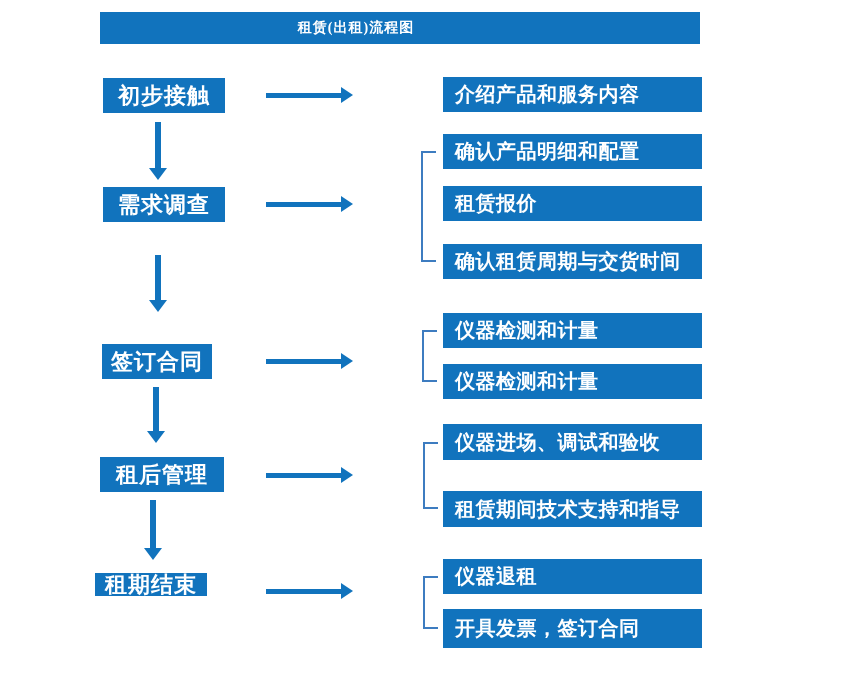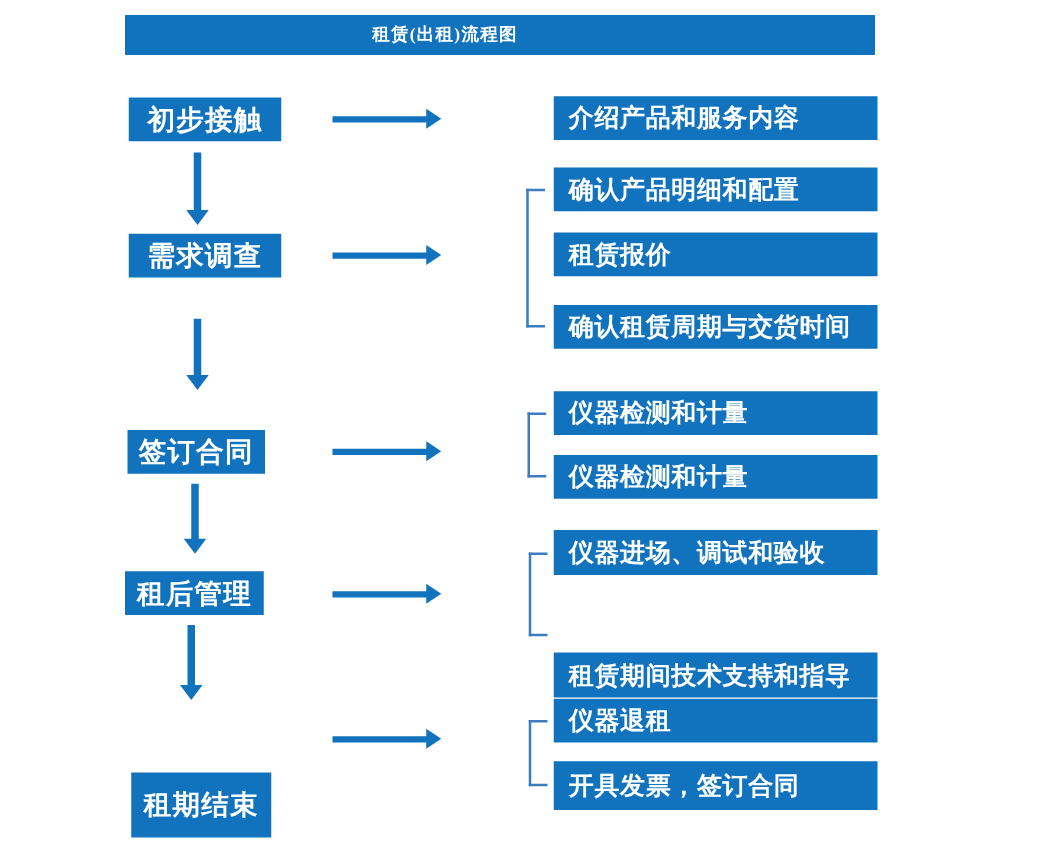--- a/index.html
+++ b/index.html
@@ -51,22 +51,22 @@
 
 <div class="canvas">
 
   <div class="title-bar">
     <span>租赁(出租)流程图</span>
   </div>
 
   <div class="step-box" style="left:103px;top:78px;width:122px;height:35px;">初步接触</div>
   <div class="step-box" style="left:103px;top:187px;width:122px;height:35px;">需求调查</div>
   <div class="step-box" style="left:102px;top:344px;width:110px;height:35px;">签订合同</div>
-  <div class="step-box" style="left:100px;top:457px;width:111px;height:35px;">租后管理</div>
-  <div class="step-box" style="left:105px;top:573px;width:112px;height:52px;margin-top:45px;">租期结束</div>
+  <div class="step-box" style="left:100px;top:457px;width:124px;height:35px;">租后管理</div>
+  <div class="step-box" style="left:95px;top:573px;width:112px;height:23px;">租期结束</div>
 
   <div class="varrow" style="left:149px;top:122px;height:58px;">
     <span class="stem"></span>
     <span class="head"></span>
   </div>
   <div class="varrow" style="left:149px;top:255px;height:57px;">
     <span class="stem"></span>
     <span class="head"></span>
   </div>
   <div class="varrow" style="left:147px;top:387px;height:56px;">
@@ -104,17 +104,17 @@
   <div class="bracket" style="left:423px;top:442px;height:67px;"></div>
   <div class="bracket" style="left:423px;top:576px;height:53px;"></div>
 
   <div class="detail-box" style="top:77px;height:35px;">介绍产品和服务内容</div>
   <div class="detail-box" style="top:134px;height:35px;">确认产品明细和配置</div>
   <div class="detail-box" style="top:186px;height:35px;">租赁报价</div>
   <div class="detail-box" style="top:244px;height:35px;">确认租赁周期与交货时间</div>
   <div class="detail-box" style="top:313px;height:35px;">仪器检测和计量</div>
   <div class="detail-box" style="top:424px;height:36px;">仪器进场、调试和验收</div>
   <div class="detail-box" style="top:364px;height:35px;">仪器检测和计量</div>
-  <div class="detail-box" style="top:491px;height:36px;margin-top:31px;">租赁期间技术支持和指导</div>
+  <div class="detail-box" style="top:491px;height:36px;">租赁期间技术支持和指导</div>
   <div class="detail-box" style="top:559px;height:35px;">仪器退租</div>
   <div class="detail-box" style="top:609px;height:39px;">开具发票，签订合同</div>
 
 </div>
 
 </body></html>

